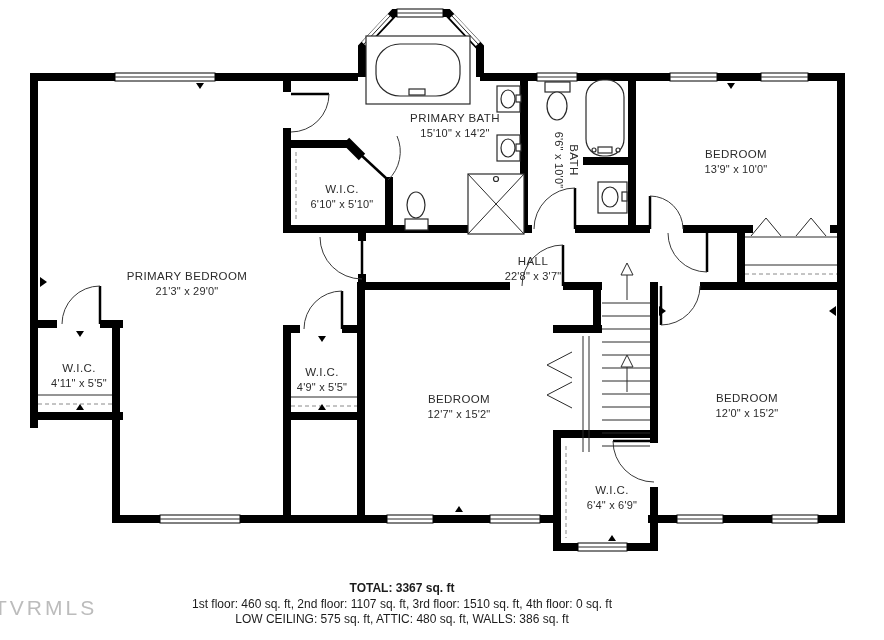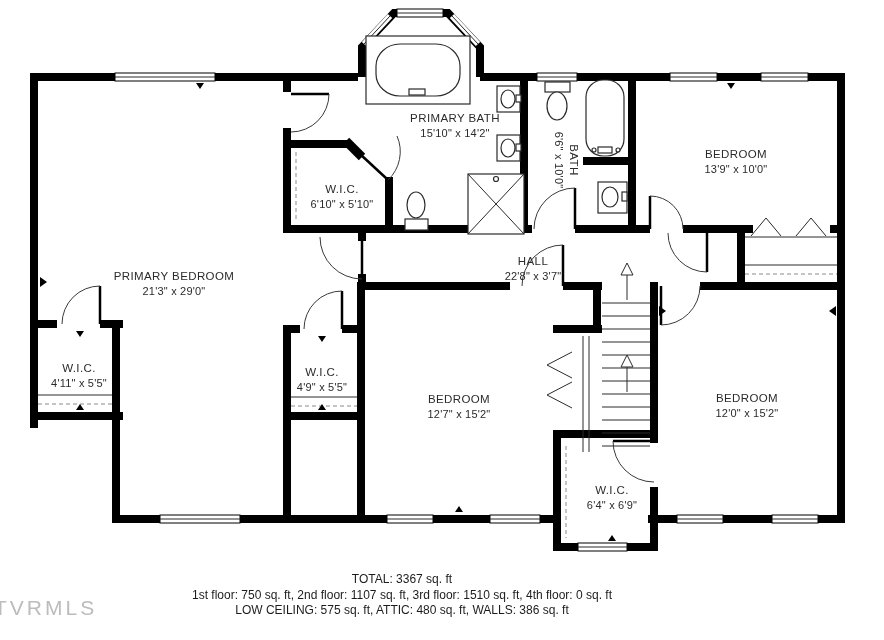--- a/index.html
+++ b/index.html
@@ -6,21 +6,21 @@
   #stage{position:relative;width:884px;height:640px;background:#fff;overflow:hidden;
          font-family:"Liberation Sans", sans-serif;}
   #plan-svg{position:absolute;left:0;top:0;}
   .room-label{position:absolute;transform:translate(-50%,-50%);text-align:center;
               color:#2b2b2b;white-space:nowrap;z-index:3;}
   .room-label.rot{transform:translate(-50%,-50%) rotate(90deg);}
   .room-name{font-size:11.5px;letter-spacing:.4px;}
   .room-dims{font-size:11px;margin-top:3px;letter-spacing:.2px;}
   #footer{position:absolute;left:0;top:572px;width:804px;text-align:center;color:#1c1c1c;
           font-size:12px;line-height:15.5px;z-index:3;}
-  #footer .total{font-weight:normal;}
+  #footer .total{font-weight:bold;margin-top:9px;}
   #watermark{position:absolute;left:-6px;top:596px;font-size:21px;letter-spacing:3px;
              color:#bcbcbc;z-index:2;}
   .wall{fill:#000;}
   .thin{stroke:#2a2a2a;stroke-width:1;fill:none;}
   .dash{stroke:#8a8a8a;stroke-width:1;fill:none;stroke-dasharray:4 3;}
   .winbox{fill:#fff;stroke:#000;stroke-width:1;}
   .leaf{stroke:#000;stroke-width:2.5;fill:none;}
   .arc{stroke:#3a3a3a;stroke-width:1;fill:none;}
   .fix{stroke:#2a2a2a;stroke-width:1.2;fill:#fff;}
   .mark{fill:#000;}
@@ -316,21 +316,21 @@
   <div class="room-dims">6'6" x 10'0"</div>
 </div>
 <div class="room-label" style="left:736px;top:161px;">
   <div class="room-name">BEDROOM</div>
   <div class="room-dims">13'9" x 10'0"</div>
 </div>
 <div class="room-label" style="left:533px;top:268px;">
   <div class="room-name">HALL</div>
   <div class="room-dims">22'8" x 3'7"</div>
 </div>
-<div class="room-label" style="left:174px;top:283px;">
+<div class="room-label" style="left:187px;top:283px;">
   <div class="room-name">PRIMARY BEDROOM</div>
   <div class="room-dims">21'3" x 29'0"</div>
 </div>
 <div class="room-label" style="left:79px;top:375px;">
   <div class="room-name">W.I.C.</div>
   <div class="room-dims">4'11" x 5'5"</div>
 </div>
 <div class="room-label" style="left:322px;top:379px;">
   <div class="room-name">W.I.C.</div>
   <div class="room-dims">4'9" x 5'5"</div>
@@ -343,19 +343,19 @@
   <div class="room-name">BEDROOM</div>
   <div class="room-dims">12'0" x 15'2"</div>
 </div>
 <div class="room-label" style="left:612px;top:497px;">
   <div class="room-name">W.I.C.</div>
   <div class="room-dims">6'4" x 6'9"</div>
 </div>
 
 <div id="footer">
   <div class="total">TOTAL: 3367 sq. ft</div>
-  <div>1st floor: 750 sq. ft, 2nd floor: 1107 sq. ft, 3rd floor: 1510 sq. ft, 4th floor: 0 sq. ft</div>
+  <div>1st floor: 460 sq. ft, 2nd floor: 1107 sq. ft, 3rd floor: 1510 sq. ft, 4th floor: 0 sq. ft</div>
   <div>LOW CEILING: 575 sq. ft, ATTIC: 480 sq. ft, WALLS: 386 sq. ft</div>
 </div>
 
 <div id="watermark">TVRMLS</div>
 
 </div>
 
 </body></html>

